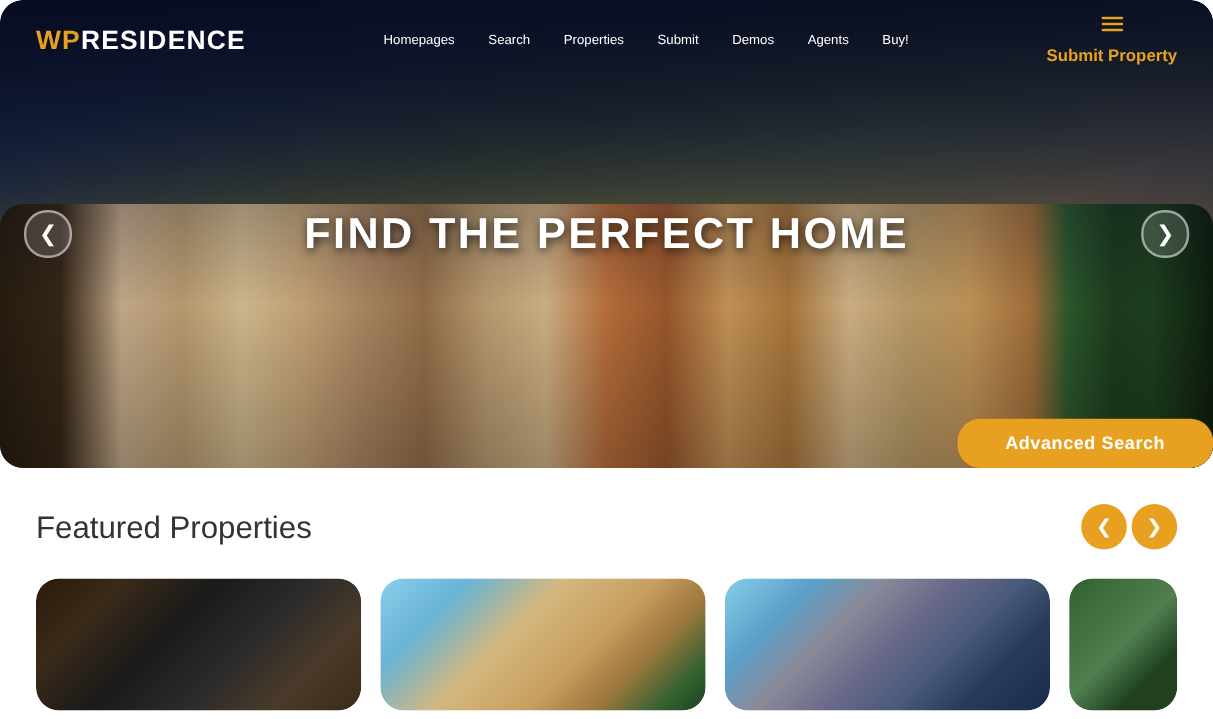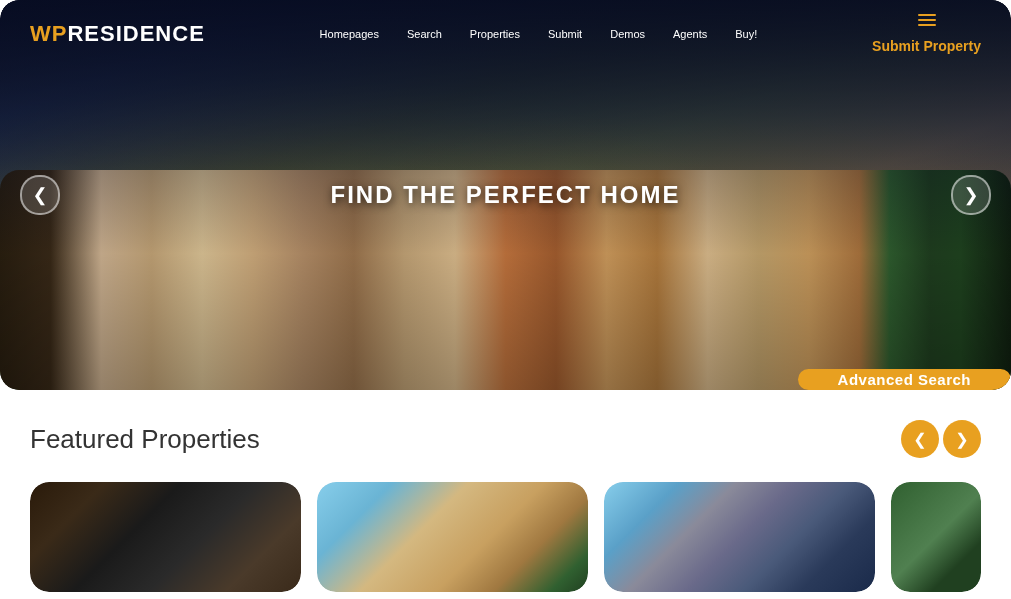--- a/index.html
+++ b/index.html
@@ -122,21 +122,21 @@
         rgba(0,0,0,0.1) 65%,
         rgba(0,0,0,0.3) 100%
       );
     }
     .hero-title {
       position: absolute;
       top: 50%;
       left: 50%;
       transform: translate(-50%, -50%);
       color: #fff;
-      font-size: 24px;
+      font-size: 36px;
       font-weight: 700;
       text-align: center;
       letter-spacing: 2px;
       text-shadow: 1px 2px 8px rgba(0,0,0,0.7);
       white-space: nowrap;
     }
     .hero-arrow {
       position: absolute;
       top: 50%;
       transform: translateY(-50%);
@@ -156,21 +156,21 @@
     .hero-arrow.right { right: 20px; }
 
     .advanced-search-btn {
       position: absolute;
       bottom: 0;
       right: 0;
       background: #e8a020;
       color: #fff;
       font-size: 15px;
       font-weight: 600;
-      padding: 2px 40px;
+      padding: 12px 40px;
       cursor: pointer;
       letter-spacing: 0.5px;
     }
 
     
     .content-area {
       padding: 30px 30px 20px;
       background: #fff;
     }
     .section-header {

